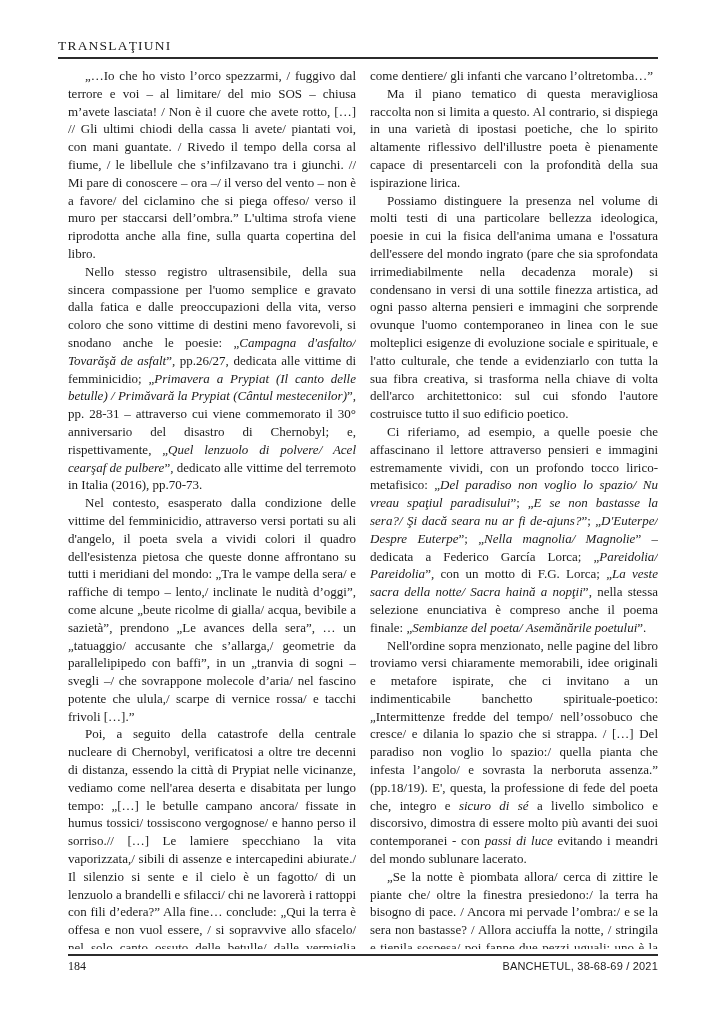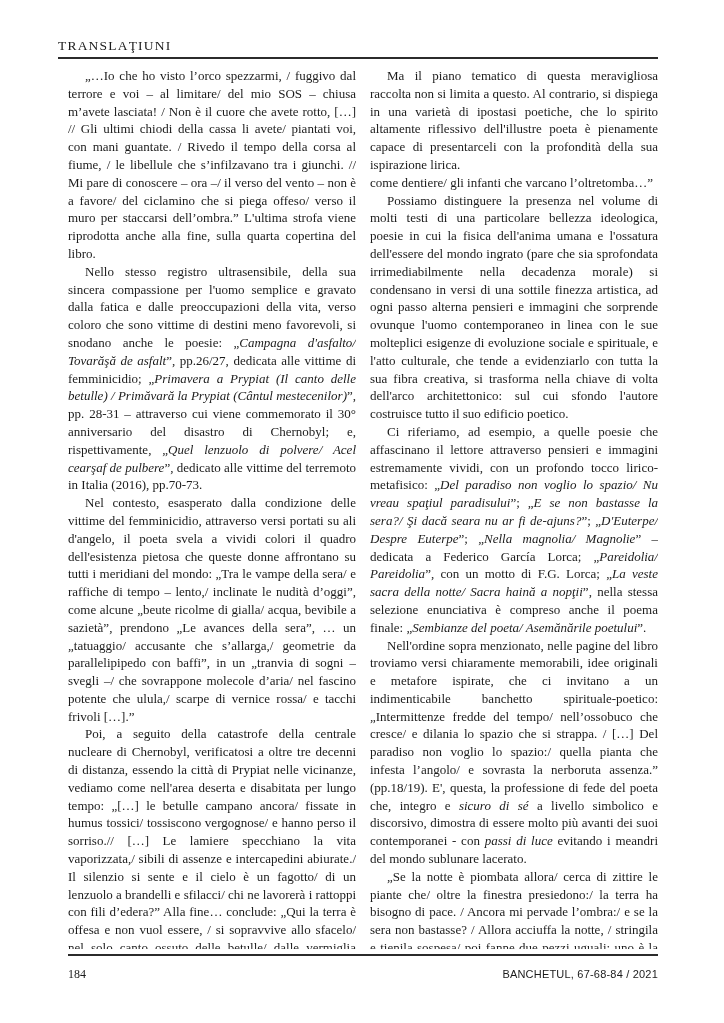--- a/index.html
+++ b/index.html
@@ -57,21 +57,21 @@
   .col p.para.indent {
     text-indent: 17px;
   }
   .it { font-style: italic; }
   .page-footer {
     position: absolute;
     top: 954px;
     left: 68px;
     right: 66px;
     border-top: 2px solid #2b2b2b;
-    padding-top: 11px;
+    padding-top: 3px;
     display: flex;
     justify-content: space-between;
     align-items: baseline;
   }
   .page-number {
     font-family: "Liberation Serif", serif;
     font-size: 12px;
     color: #1b1b1b;
   }
   .journal-ref {
@@ -90,25 +90,25 @@
 </div>
 
 <div class="article-columns">
   <div class="col">
       <p class="para indent"><span>„…Io che ho visto l’orco spezzarmi, / fuggivo dal terrore e voi – al limitare/ del mio SOS – chiusa m’avete lasciata! / Non è il cuore che avete rotto, […] // Gli ultimi chiodi della cassa li avete/ piantati voi, con mani guantate. / Rivedo il tempo della corsa al fiume, / le libellule che s’infilzavano tra i giunchi. // Mi pare di conoscere – ora –/ il verso del vento – non è a favore/ del ciclamino che si piega offeso/ verso il muro per staccarsi dell’ombra.” L'ultima strofa viene riprodotta anche alla fine, sulla quarta copertina del libro.</span></p>
       <p class="para indent"><span>Nello stesso registro ultrasensibile, della sua sincera compassione per l'uomo semplice e gravato dalla fatica e dalle preoccupazioni della vita, verso coloro che sono vittime di destini meno favorevoli, si snodano anche le poesie: „</span><span class="it">Campagna d'asfalto/ Tovarăşă de asfalt</span><span>”, pp.26/27, dedicata alle vittime di femminicidio; „</span><span class="it">Primavera a Prypiat (Il canto delle betulle) / Primăvară la Prypiat (Cântul mestecenilor)</span><span>”, pp. 28-31 – attraverso cui viene commemorato il 30° anniversario del disastro di Chernobyl; e, rispettivamente, „</span><span class="it">Quel lenzuolo di polvere/ Acel cearşaf de pulbere</span><span>”, dedicato alle vittime del terremoto in Italia (2016), pp.70-73.</span></p>
       <p class="para indent"><span>Nel contesto, esasperato dalla condizione delle vittime del femminicidio, attraverso versi portati su ali d'angelo, il poeta svela a vividi colori il quadro dell'esistenza pietosa che queste donne affrontano su tutti i meridiani del mondo: „Tra le vampe della sera/ e raffiche di tempo – lento,/ inclinate le nudità d’oggi”, come alcune „beute ricolme di gialla/ acqua, bevibile a sazietà”, prendono „Le avances della sera”, … un „tatuaggio/ accusante che s’allarga,/ geometrie da parallelipipedo con baffi”, in un „tranvia di sogni – svegli –/ che sovrappone molecole d’aria/ nel fascino potente che ulula,/ scarpe di vernice rossa/ e tacchi frivoli […].”</span></p>
       <p class="para indent"><span>Poi, a seguito della catastrofe della centrale nucleare di Chernobyl, verificatosi a oltre tre decenni di distanza, essendo la città di Prypiat nelle vicinanze, vediamo come nell'area deserta e disabitata per lungo tempo: „[…] le betulle campano ancora/ fissate in humus tossici/ tossiscono vergognose/ e hanno perso il sorriso.// […] Le lamiere specchiano la vita vaporizzata,/ sibili di assenze e intercapedini abiurate./ Il silenzio si sente e il cielo è un fagotto/ di un lenzuolo a brandelli e sfilacci/ chi ne lavorerà i rattoppi con fili d’edera?” Alla fine… conclude: „Qui la terra è offesa e non vuol essere, / si sopravvive allo sfacelo/ nel solo canto ossuto delle betulle/ dalle vermiglia carni.”</span></p>
     </div>
   <div class="col">
+      <p class="para"><span>come dentiere/ gli infanti che varcano l’oltretomba…”</span></p>
       <p class="para indent"><span>Ma il piano tematico di questa meravigliosa raccolta non si limita a questo. Al contrario, si dispiega in una varietà di ipostasi poetiche, che lo spirito altamente riflessivo dell'illustre poeta è pienamente capace di presentarceli con la profondità della sua ispirazione lirica.</span></p>
-      <p class="para"><span>come dentiere/ gli infanti che varcano l’oltretomba…”</span></p>
       <p class="para indent"><span>Possiamo distinguere la presenza nel volume di molti testi di una particolare bellezza ideologica, poesie in cui la fisica dell'anima umana e l'ossatura dell'essere del mondo ingrato (pare che sia sprofondata irrimediabilmente nella decadenza morale) si condensano in versi di una sottile finezza artistica, ad ogni passo alterna pensieri e immagini che sorprende ovunque l'uomo contemporaneo in linea con le sue molteplici esigenze di evoluzione sociale e spirituale, e l'atto culturale, che tende a evidenziarlo con tutta la sua fibra creativa, si trasforma nella chiave di volta dell'arco architettonico: sul cui sfondo l'autore costruisce tutto il suo edificio poetico.</span></p>
       <p class="para indent"><span>Ci riferiamo, ad esempio, a quelle poesie che affascinano il lettore attraverso pensieri e immagini estremamente vividi, con un profondo tocco lirico-metafisico: „</span><span class="it">Del paradiso non voglio lo spazio/ Nu vreau spaţiul paradisului</span><span>”; „</span><span class="it">E se non bastasse la sera?/ Şi dacă seara nu ar fi de-ajuns?</span><span>”; „</span><span class="it">D'Euterpe/ Despre Euterpe</span><span>”; „</span><span class="it">Nella magnolia/ Magnolie</span><span>” – dedicata a Federico García Lorca; „</span><span class="it">Pareidolia/ Pareidolia</span><span>”, con un motto di F.G. Lorca; „</span><span class="it">La veste sacra della notte/ Sacra haină a nopţii</span><span>”, nella stessa selezione enunciativa è compreso anche il poema finale: „</span><span class="it">Sembianze del poeta/ Asemănările poetului</span><span>”.</span></p>
       <p class="para indent"><span>Nell'ordine sopra menzionato, nelle pagine del libro troviamo versi chiaramente memorabili, idee originali e metafore ispirate, che ci invitano a un indimenticabile banchetto spirituale-poetico: „Intermittenze fredde del tempo/ nell’ossobuco che cresce/ e dilania lo spazio che si strappa. / […] Del paradiso non voglio lo spazio:/ quella pianta che infesta l’angolo/ e sovrasta la nerboruta assenza.” (pp.18/19). E', questa, la professione di fede del poeta che, integro e </span><span class="it">sicuro di sé</span><span> a livello simbolico e discorsivo, dimostra di essere molto più avanti dei suoi contemporanei - con </span><span class="it">passi di luce</span><span> evitando i meandri del mondo sublunare lacerato.</span></p>
       <p class="para indent"><span>„Se la notte è piombata allora/ cerca di zittire le piante che/ oltre la finestra presiedono:/ la terra ha bisogno di pace. / Ancora mi pervade l’ombra:/ e se la sera non bastasse? / Allora acciuffa la notte, / stringila e tienila sospesa/ poi fanne due pezzi uguali: uno è la sera/ che l’altro trapassa.” (pp.22/23).</span></p>
     </div>
 </div>
 
 <div class="page-footer">
   <span class="page-number">184</span>
-  <span class="journal-ref">BANCHETUL, 67-68-84 / 2021</span>
+  <span class="journal-ref">BANCHETUL, 38-68-69 / 2021</span>
 </div>
 
 </body></html>

